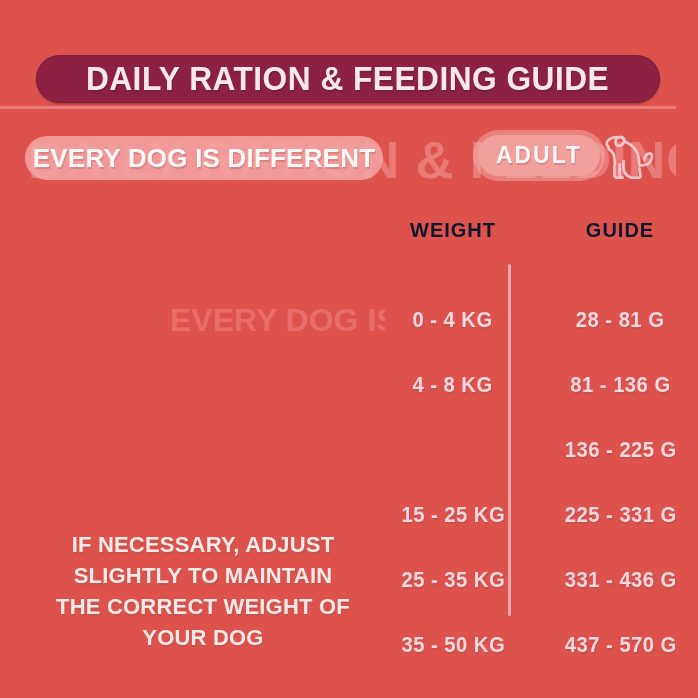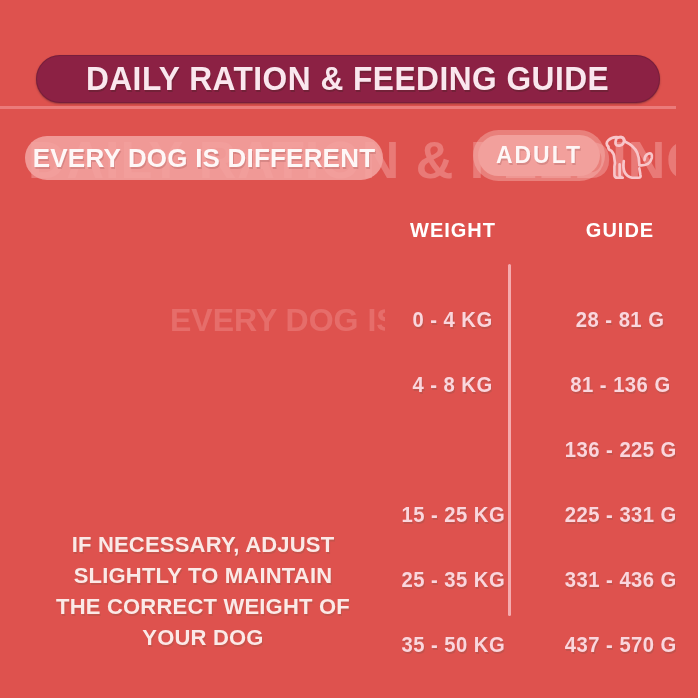--- a/index.html
+++ b/index.html
@@ -65,21 +65,21 @@
     color:#FBE9E7;font-size:22px;line-height:31px;letter-spacing:.2px;
     white-space:pre-line;z-index:2;
     text-shadow:1px 2px 0 rgba(140,85,70,.30);
   }
   .para-1{top:217px;}
   .para-2{top:404px;}
   .para-3{top:507px;text-align:center;}
   
   .th{
     position:absolute;top:219px;height:22px;
-    color:#ffffff;font-size:20px;letter-spacing:1px;text-align:center;z-index:2;
+    color:#0f172a;font-size:20px;letter-spacing:1px;text-align:center;z-index:2;
   }
   .th-weight{left:393px;width:120px;}
   .th-gram{left:560px;width:120px;}
   .col-divider{
     position:absolute;left:508px;top:264px;width:3px;height:352px;
     background:rgba(252,202,207,.75);border-radius:2px;z-index:2;
   }
   .td{
     position:absolute;height:28px;line-height:28px;text-align:center;
     color:#FAD6DD;font-size:22px;white-space:nowrap;z-index:2;

